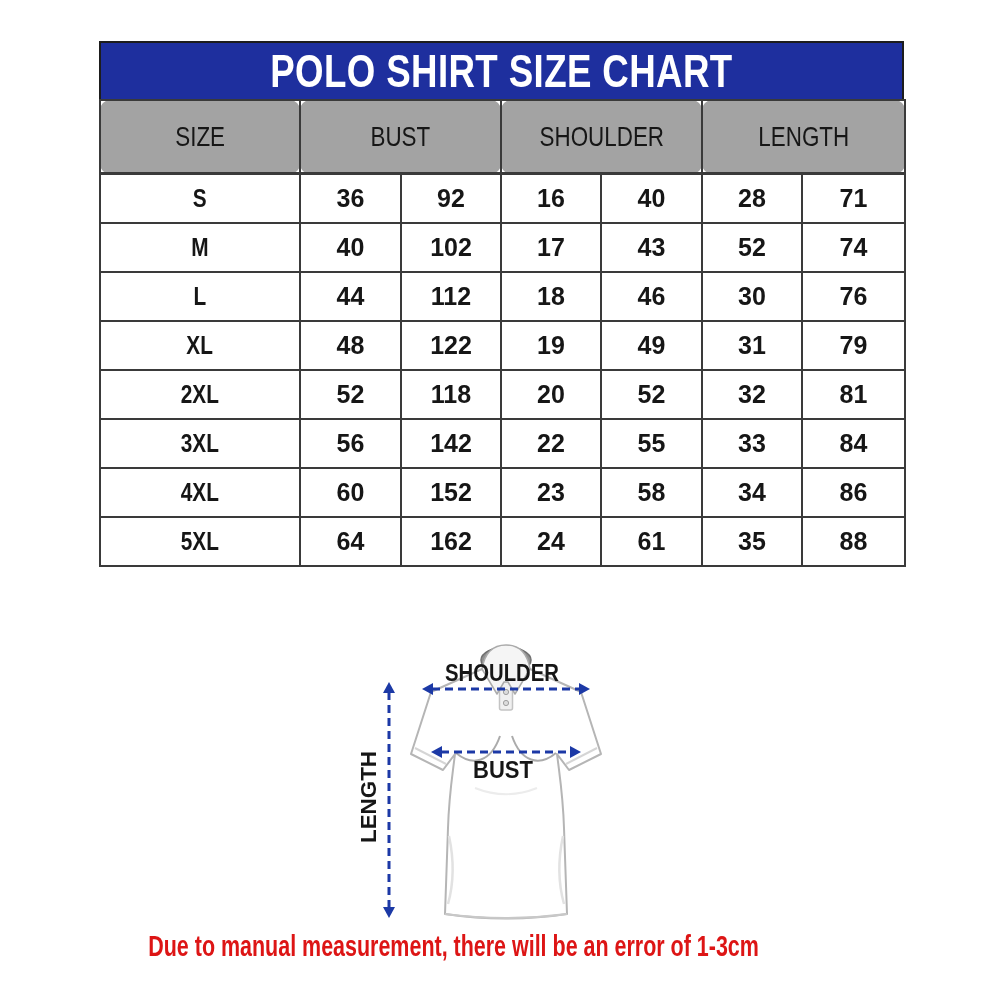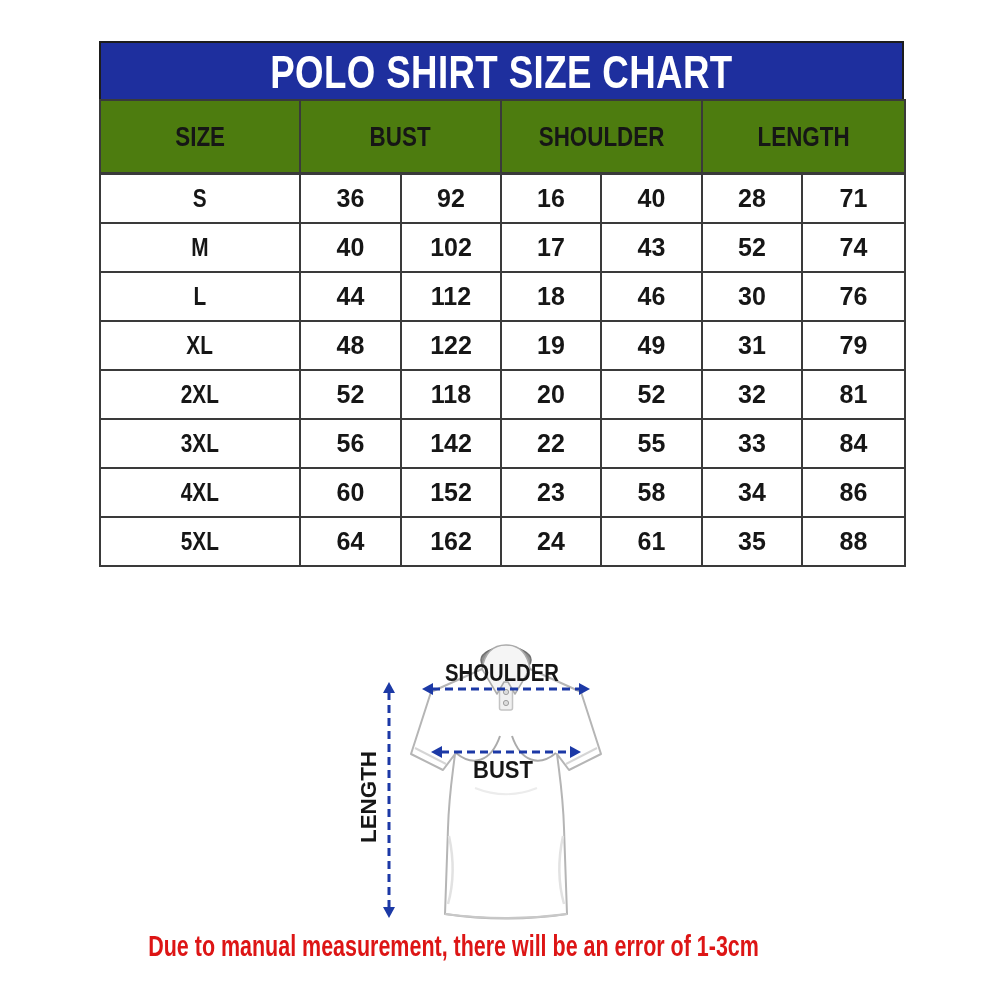--- a/index.html
+++ b/index.html
@@ -4,37 +4,38 @@
 <style>
   html,body { margin:0; padding:0; background:#ffffff; }
   .canvas {
     position:relative; width:1000px; height:1000px; background:#ffffff;
     font-family:"Liberation Sans", sans-serif; color:#161616; overflow:hidden;
   }
   
   .banner {
     position:absolute; left:99px; top:41px; width:805px; height:60px;
     background:#1e2f9e; border:2px solid #1d1d1d; box-sizing:border-box;
-    display:flex; align-items:center; justify-content:center;
+    display:flex; justify-content:center;
   }
   .banner .title-text {
     color:#ffffff; font-weight:bold; font-size:47px; white-space:nowrap;
     display:inline-block; transform:scaleX(0.78); letter-spacing:0.5px;
   }
   
   table.size-table {
     position:absolute; left:99px; top:99px; width:805px;
     border-collapse:collapse; table-layout:fixed;
   }
   table.size-table th, table.size-table td {
     border:2px solid #3a3a3a; text-align:center; vertical-align:middle; padding:0;
   }
   tr.group-row th {
-    background:#4d7c0f; height:71px; font-size:28px; font-weight:bold;
+    background:#a3a3a3; height:71px; font-size:28px; font-weight:normal;
     border-bottom:3px solid #3a3a3a;
+    border-radius:10px;
   }
   tr.units-row td { height:42px; font-size:24px; font-weight:bold; background:#ffffff; }
   tr.data-row td { height:47px; font-size:25px; font-weight:bold; background:#ffffff; }
   tr.data-row td.size-cell { font-weight:bold; font-size:26px; }
   .cond { display:inline-block; transform:scaleX(0.8); white-space:nowrap; }
   
   .shirt-wrap { position:absolute; left:335px; top:636px; width:332px; height:300px; }
   
   .note-row { position:absolute; left:0; top:930px; width:908px; text-align:center; }
   .note-row .note-text {

